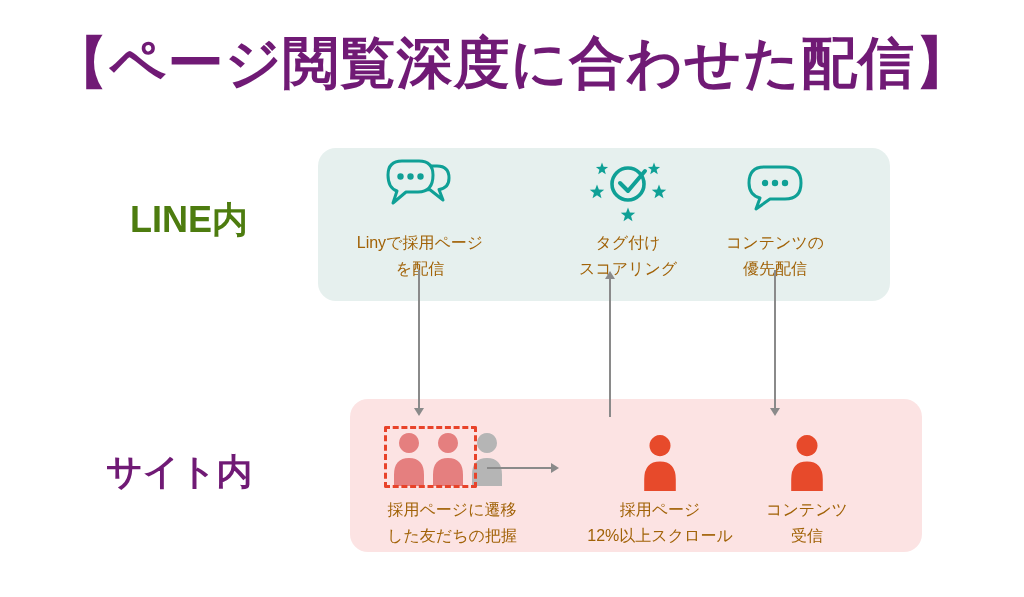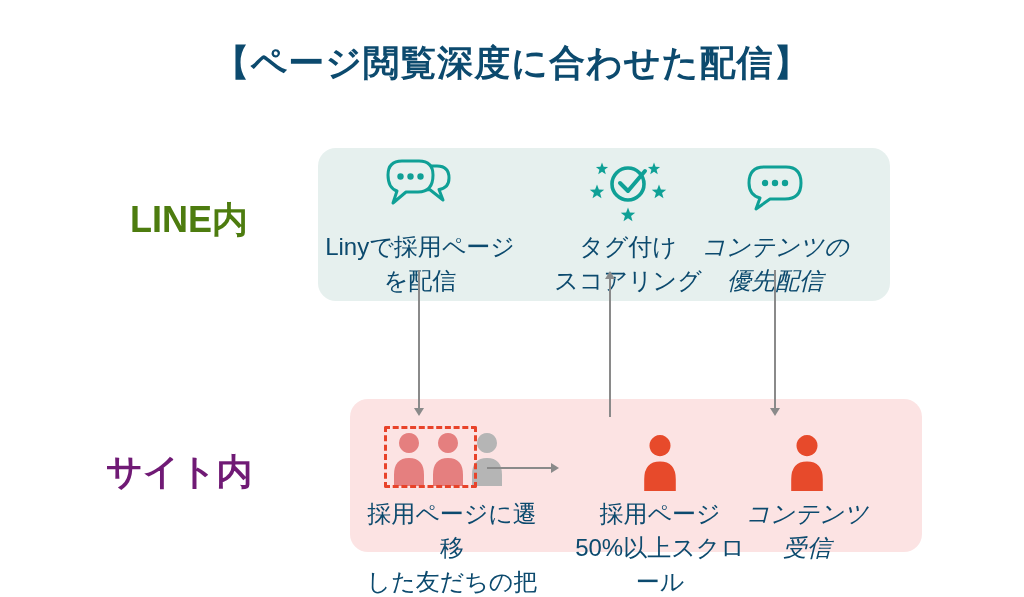--- a/index.html
+++ b/index.html
@@ -5,46 +5,46 @@
   html,body{margin:0;padding:0;}
   body{
     width:1024px;height:597px;position:relative;overflow:hidden;
     background:#ffffff;
     font-family:"Liberation Sans","DejaVu Sans",sans-serif;
   }
   .canvas{position:absolute;inset:0;}
 
   .title{
     position:absolute;left:0;top:34px;width:1024px;
-    text-align:center;font-size:36px;line-height:58px;font-weight:bold;
-    color:#0c4a6e;letter-spacing:1px;margin:0;
+    text-align:center;font-size:56px;line-height:58px;font-weight:bold;
+    color:#701a75;letter-spacing:1px;margin:0;
   }
 
   .lane-label{
     position:absolute;font-size:36px;font-weight:bold;line-height:40px;white-space:nowrap;
   }
   .lane-label.teal{left:130px;top:200px;color:#4d7c0f;}
   .lane-label.pink{left:106px;top:452px;color:#701a75;}
 
   .band{position:absolute;left:318px;width:572px;height:153px;border-radius:18px;}
   .band.teal-band{top:148px;background:#e6f0ee;}
   .band.pink-band{top:399px;background:#fce3e3;margin-left:32px;}
 
   .col{position:absolute;width:190px;text-align:center;}
   .teal-band .col{top:10px;}
   .pink-band .col{top:22px;}
   .col.c1{left:7px;}   
   .col.c2{left:215px;} 
-  .col.c3{left:362px;font-style:italic;} 
+  .col.c3{left:362px;} 
 
   .icon-slot{height:66px;display:flex;align-items:flex-start;justify-content:center;}
   .pink-band .icon-slot{height:70px;align-items:flex-end;}
 
   .caption{
-    margin:6px 0 0 0;font-size:24px;line-height:34px;color:#0c4a6e;
+    margin:6px 0 0 0;font-size:16px;line-height:26px;color:#a16207;
     white-space:pre-line;font-weight:500;
   }
 
   
   .group-wrap{position:relative;width:190px;height:70px;}
   .dashed-box{
     position:absolute;left:27px;top:5px;width:87px;height:56px;
     border:3px dashed #e8432a;border-radius:2px;
   }
   .person{position:absolute;}
@@ -165,21 +165,21 @@
 した友だちの把握</p>
     </div>
 
     <div class="col c2">
       <div class="icon-slot">
         <svg width="40" height="56" viewBox="0 0 38 53">
             <use href="#person-shape" fill="#e74a2b"></use>
           </svg>
       </div>
       <p class="caption">採用ページ
-50%以上スクロール</p>
+12%以上スクロール</p>
     </div>
 
     <div class="col c3">
       <div class="icon-slot">
         <svg width="40" height="56" viewBox="0 0 38 53">
             <use href="#person-shape" fill="#e74a2b"></use>
           </svg>
       </div>
       <p class="caption">コンテンツ
 受信</p>

